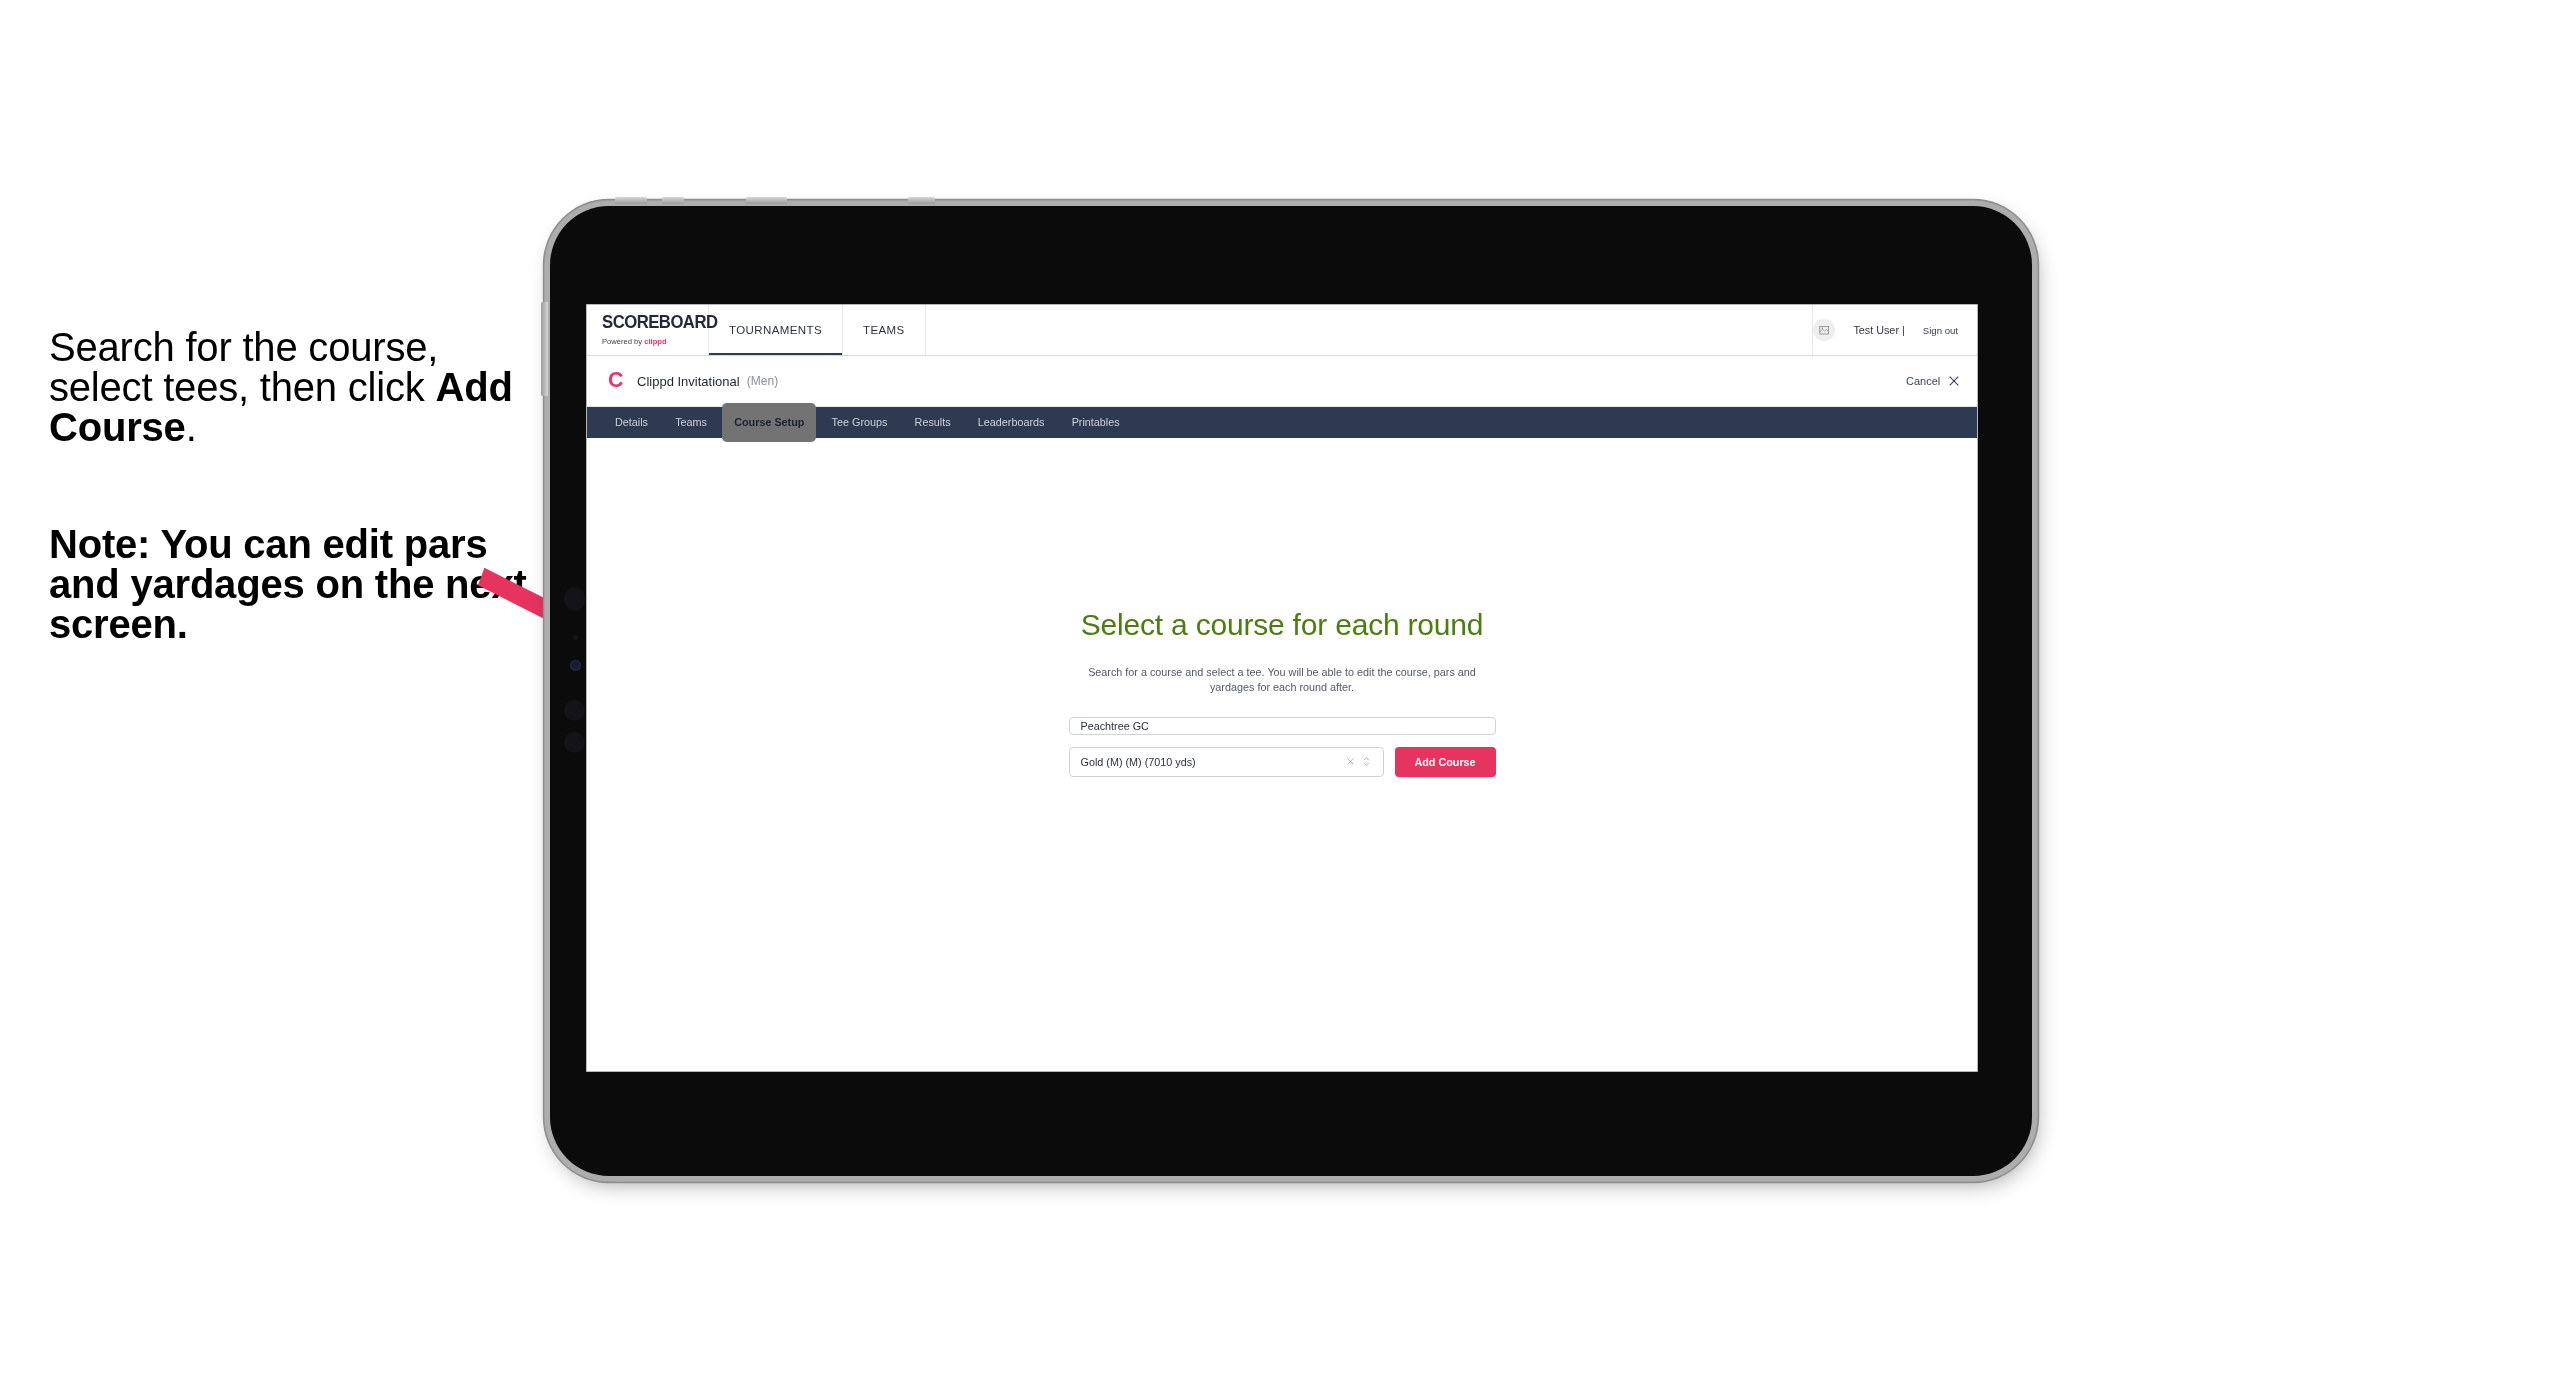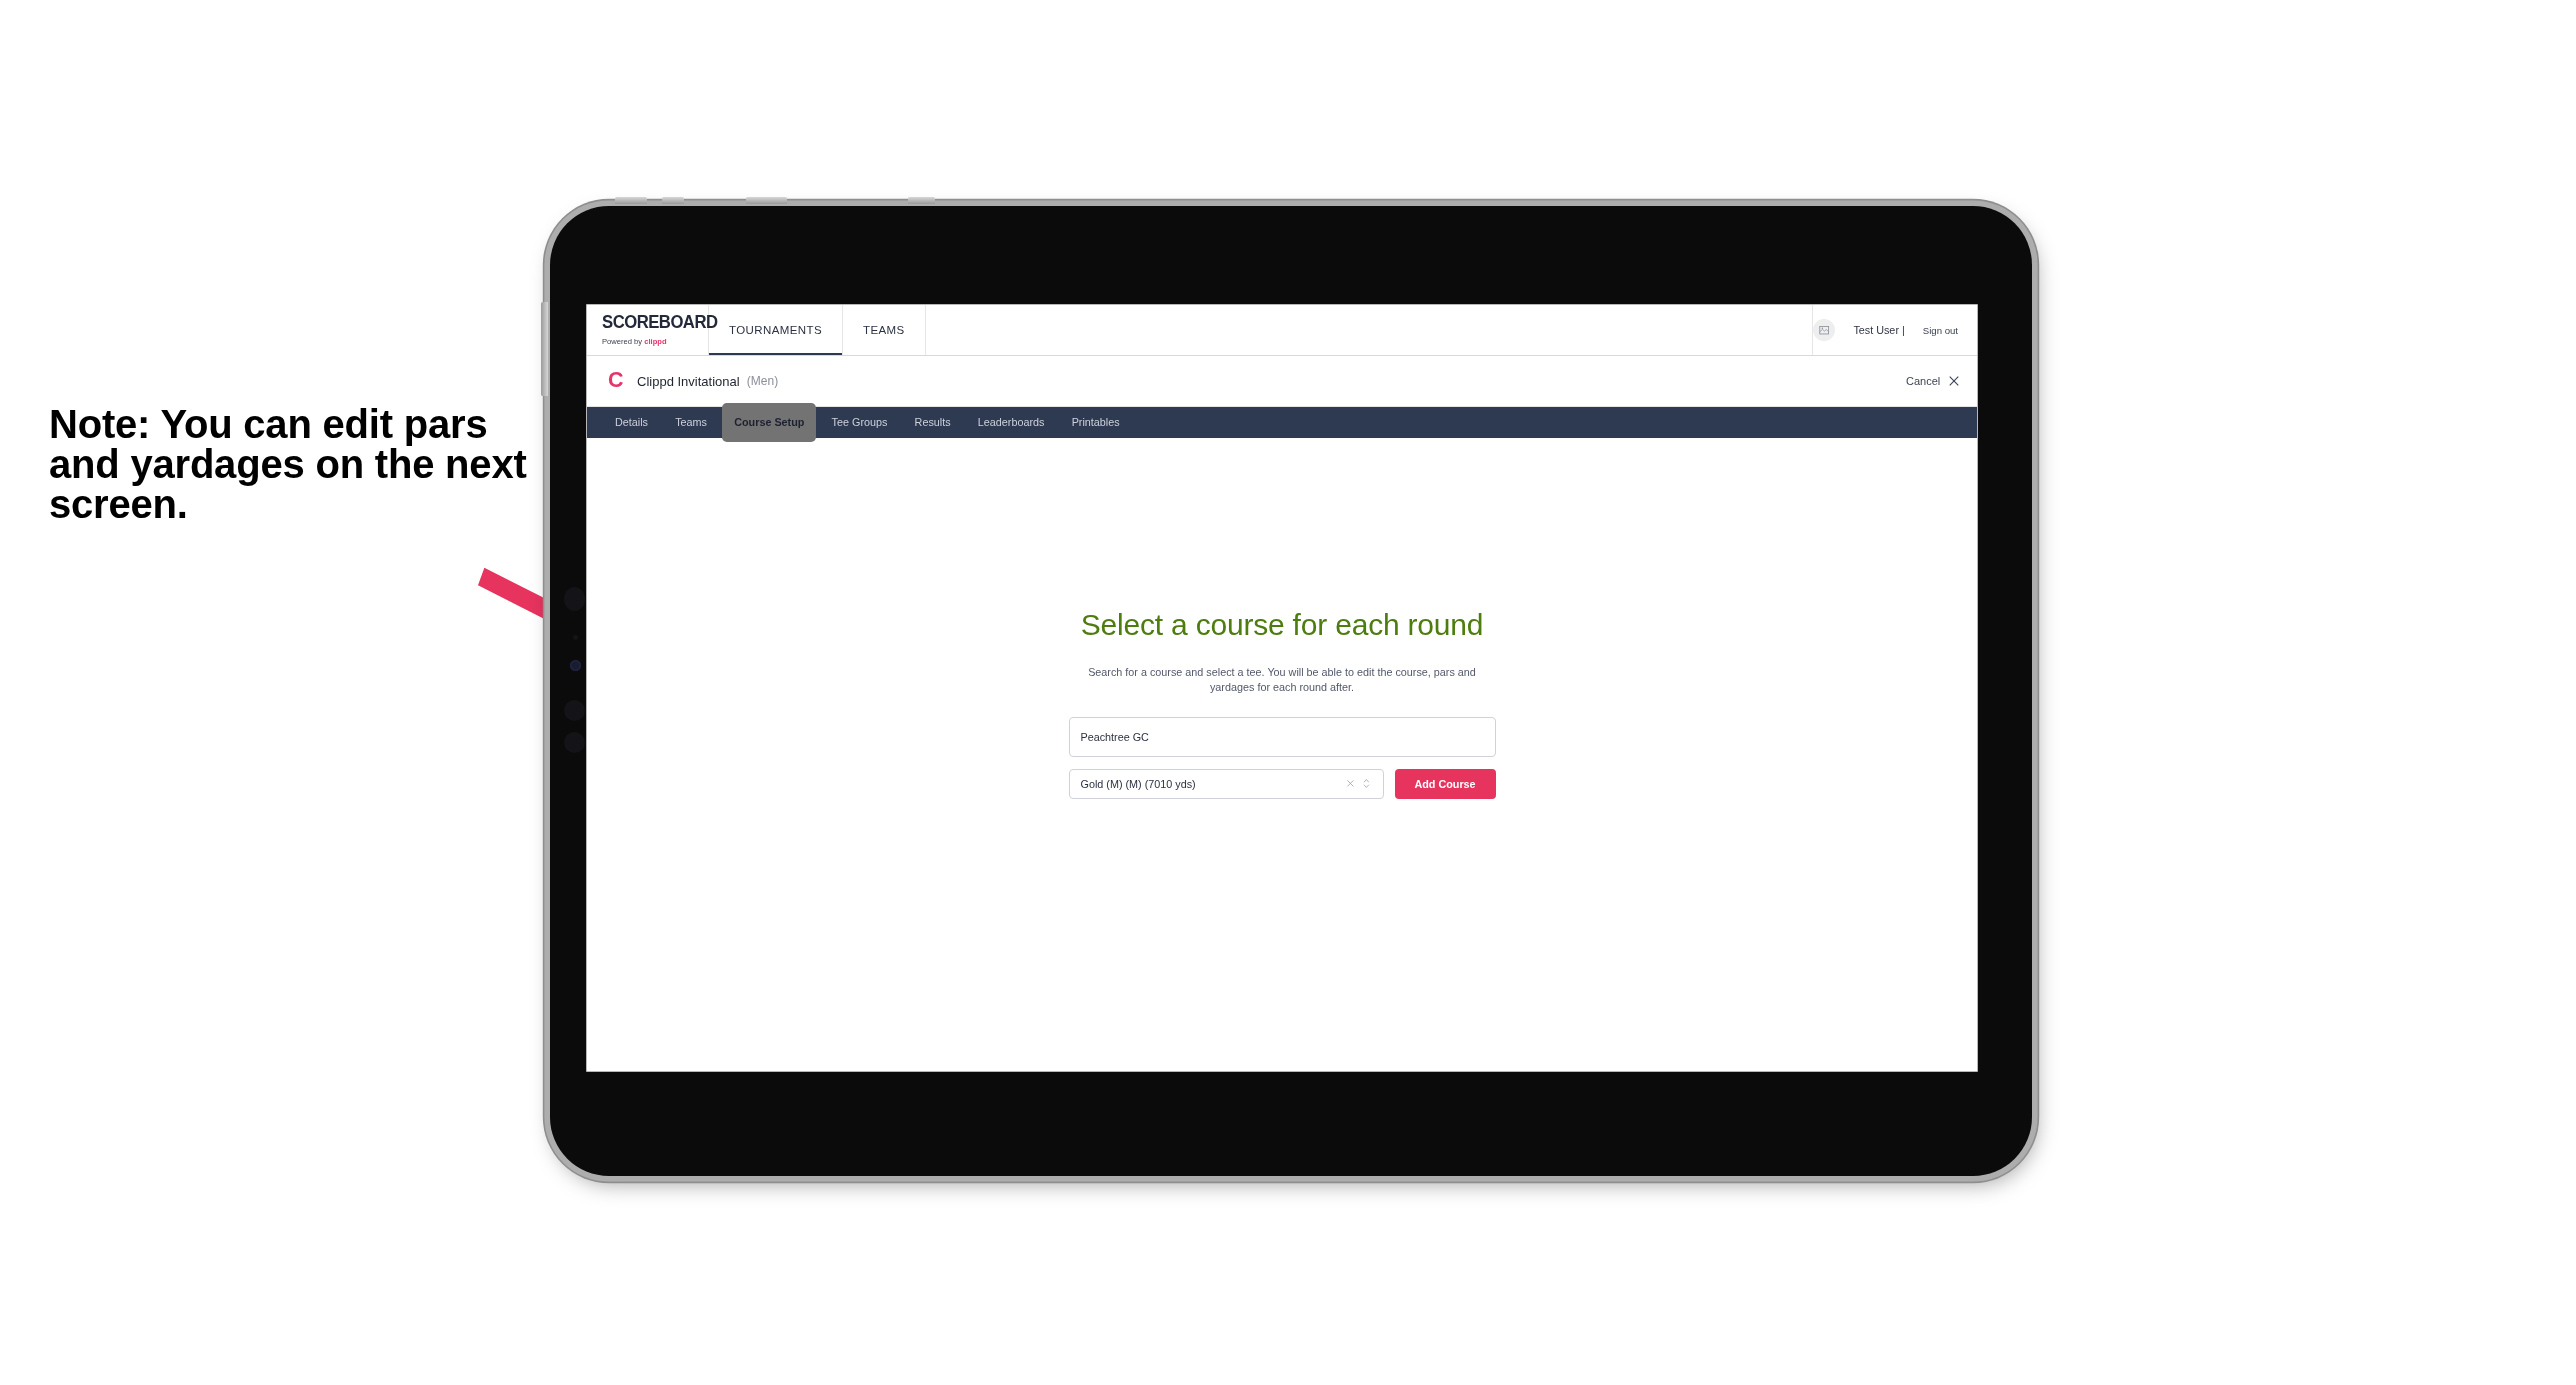--- a/index.html
+++ b/index.html
@@ -273,21 +273,21 @@
     margin-top: 23px;
     width: 412px;
     text-align: center;
     font-size: 10.8px;
     line-height: 1.42;
     color: #53596a;
   }
   #course-input {
     margin-top: 21px;
     width: 427px;
-    height: 40px;
+    height: 18px;
     box-sizing: border-box;
     border: 0.8px solid #cfd2d8;
     border-radius: 4px;
     background: #ffffff;
     font-family: "Liberation Sans", sans-serif;
     font-size: 10.8px;
     color: #2c3140;
     padding: 0 11px;
     outline: none;
   }
@@ -333,20 +333,21 @@
     font-family: "Liberation Sans", sans-serif;
     font-size: 10.8px;
     font-weight: 700;
     cursor: pointer;
   }
 </style>
 </head>
 <body>
 
 <div id="annotation">
+  <p class="ann-para first"><span>Search for the course, select tees, then click </span><span class="ann-strong">Add Course</span><span>.</span></p>
   <p class="ann-para second">Note: You can edit pars and yardages on the next screen.</p>
 </div>
 
 <svg id="arrow-svg" viewBox="0 0 780 370">
   <path d="M 8 12 L 520 270 L 508 292 L 0 34 Z" fill="#E6345F"></path>
   <path d="M 447 222 L 560 258 L 463 322 Z" fill="#E6345F"></path>
 </svg>
 
 <div id="tablet">
 

